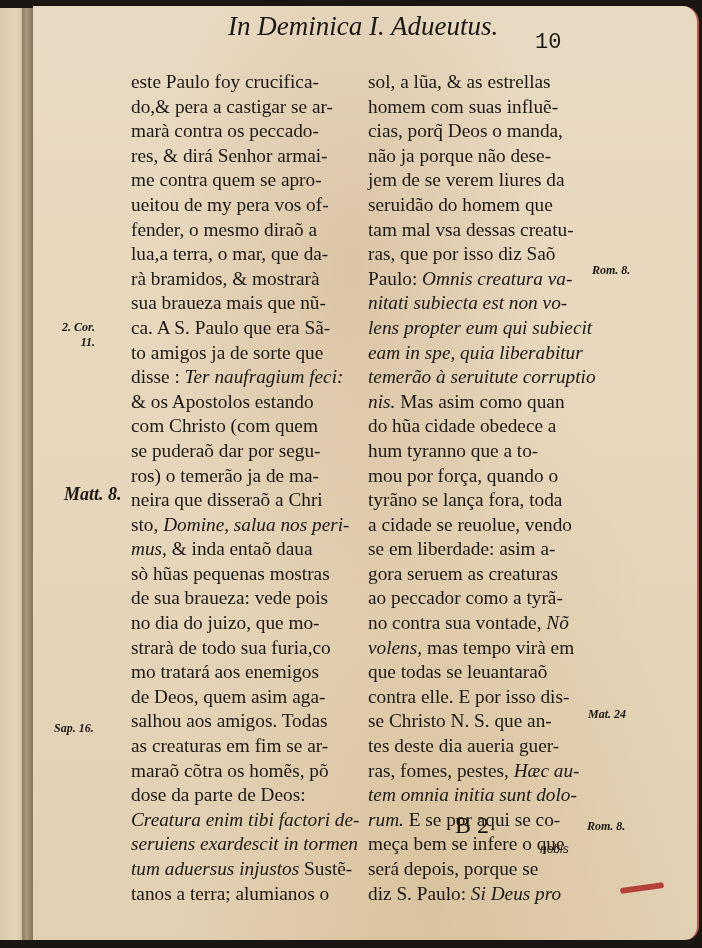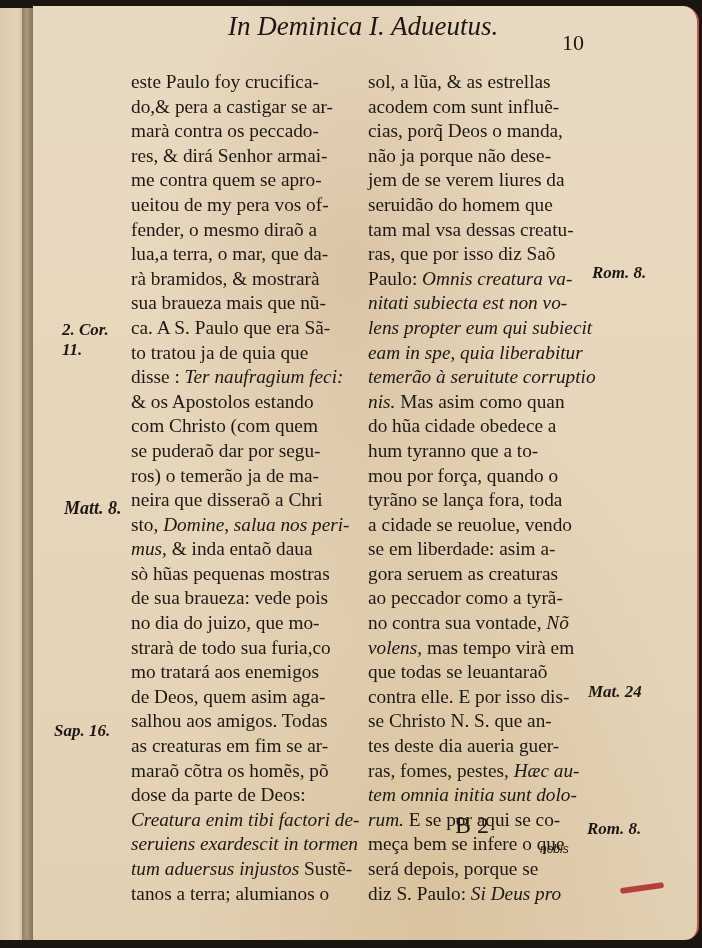--- a/index.html
+++ b/index.html
@@ -24,35 +24,35 @@
       linear-gradient(180deg,#e8dac2 0%,#e6d6bb 50%,#e2d0b3 100%);
     border-radius:0 16px 14px 0;
     border-right:2px solid #b8574a;
   }
   .running-head {
     position:absolute; top:11px; left:228px; width:380px; height:34px;
     font-family:"Liberation Serif", serif; font-style:italic;
     font-size:27px; color:#1c1712; white-space:nowrap;
   }
   .folio {
-    position:absolute; top:30px; left:562px; font-size:22px;
-    font-family:Liberation Serif, serif; color:#1c1712;
+    position:absolute; top:30px; left:535px; font-size:22px;
+    font-family:Liberation Mono, monospace; color:#1c1712;
   }
   .col {
     position:absolute; top:70px;
     font-family:"Liberation Serif", serif;
     font-size:19.3px; line-height:24.6px; color:#1d1813;
   }
   .col-left { left:131px; width:238px; }
   .col-right { left:368px; width:222px; }
   .line { white-space:nowrap; height:24.6px; overflow:visible; }
   .line .it { font-style:italic; }
   .marg {
     position:absolute; font-family:"Liberation Serif", serif;
-    font-style:italic; font-weight:bold; font-size:17px; color:#1d1813; white-space:nowrap;
+    font-style:italic; font-weight:bold; font-size:12px; color:#1d1813; white-space:nowrap;
   }
   .sig {
     position:absolute; top:812px; left:455px; font-family:"Liberation Serif", serif;
     font-size:24px; color:#1d1813;
   }
   .catch {
     position:absolute; top:842px; left:540px; font-family:Liberation Sans, sans-serif;
     font-style:italic; font-size:12px; color:#1d1813;
   }
   .stain {
@@ -76,21 +76,21 @@
     <div class="line"><span>do,&amp; pera a castigar se ar-</span></div>
     <div class="line"><span>marà contra os peccado-</span></div>
     <div class="line"><span>res, &amp; dirá Senhor armai-</span></div>
     <div class="line"><span>me contra quem se apro-</span></div>
     <div class="line"><span>ueitou de my pera vos of-</span></div>
     <div class="line"><span>fender, o mesmo diraõ a</span></div>
     <div class="line"><span>lua,a terra, o mar, que da-</span></div>
     <div class="line"><span>rà bramidos, &amp; mostrarà</span></div>
     <div class="line"><span>sua braueza mais que nũ-</span></div>
     <div class="line"><span>ca. A S. Paulo que era Sã-</span></div>
-    <div class="line"><span>to tratou ja de quia que</span></div>
+    <div class="line"><span>to amigos ja de sorte que</span></div>
     <div class="line"><span>disse : </span><span class="it">Ter naufragium feci:</span></div>
     <div class="line"><span>&amp; os Apostolos estando</span></div>
     <div class="line"><span>com Christo (com quem</span></div>
     <div class="line"><span>se puderaõ dar por segu-</span></div>
     <div class="line"><span>ros) o temerão ja de ma-</span></div>
     <div class="line"><span>neira que disseraõ a Chri</span></div>
     <div class="line"><span>sto, </span><span class="it">Domine, salua nos peri-</span></div>
     <div class="line"><span class="it">mus,</span><span> &amp; inda entaõ daua</span></div>
     <div class="line"><span>sò hũas pequenas mostras</span></div>
     <div class="line"><span>de sua braueza: vede pois</span></div>
@@ -102,21 +102,21 @@
     <div class="line"><span>as creaturas em fim se ar-</span></div>
     <div class="line"><span>maraõ cõtra os homẽs, põ</span></div>
     <div class="line"><span>dose da parte de Deos:</span></div>
     <div class="line"><span class="it">Creatura enim tibi factori de-</span></div>
     <div class="line"><span class="it">seruiens exardescit in tormen</span></div>
     <div class="line"><span class="it">tum aduersus injustos</span><span> Sustẽ-</span></div>
     <div class="line"><span>tanos a terra; alumianos o</span></div>
   </div>
 <div class="col col-right" id="col-right">
     <div class="line"><span>sol, a lũa, &amp; as estrellas</span></div>
-    <div class="line"><span>acodem com sunt influẽ-</span></div>
+    <div class="line"><span>homem com suas influẽ-</span></div>
     <div class="line"><span>cias, porq̃ Deos o manda,</span></div>
     <div class="line"><span>não ja porque não dese-</span></div>
     <div class="line"><span>jem de se verem liures da</span></div>
     <div class="line"><span>seruidão do homem que</span></div>
     <div class="line"><span>tam mal vsa dessas creatu-</span></div>
     <div class="line"><span>ras, que por isso diz Saõ</span></div>
     <div class="line"><span>Paulo: </span><span class="it">Omnis creatura va-</span></div>
     <div class="line"><span class="it">nitati subiecta est non vo-</span></div>
     <div class="line"><span class="it">lens propter eum qui subiecit</span></div>
     <div class="line"><span class="it">eam in spe, quia liberabitur</span></div>
@@ -137,26 +137,26 @@
     <div class="line"><span>se Christo N. S. que an-</span></div>
     <div class="line"><span>tes deste dia aueria guer-</span></div>
     <div class="line"><span>ras, fomes, pestes, </span><span class="it">Hæc au-</span></div>
     <div class="line"><span class="it">tem omnia initia sunt dolo-</span></div>
     <div class="line"><span class="it">rum.</span><span> E se por aqui se co-</span></div>
     <div class="line"><span>meça bem se infere o que</span></div>
     <div class="line"><span>será depois, porque se</span></div>
     <div class="line"><span>diz S. Paulo: </span><span class="it">Si Deus pro</span></div>
   </div>
 
-<div class="marg" style="left:62px; top:320px;">
+<div class="marg" style="left:62px; top:320px;text-align:right;">
   <div>2. Cor.</div>
   <div>11.</div>
 </div>
-<div class="marg" style="left:64px; top:498px; font-size:18px;">Matt. 8.</div>
+<div class="marg" style="left:64px; top:484px; font-size:18px;">Matt. 8.</div>
 <div class="marg" style="left:54px; top:721px;">Sap. 16.</div>
 <div class="marg" style="left:592px; top:263px;">Rom. 8.</div>
-<div class="marg" style="left:588px; top:682px;">Mat. 24</div>
+<div class="marg" style="left:588px; top:707px;">Mat. 24</div>
 <div class="marg" style="left:587px; top:819px;">Rom. 8.</div>
 
 <div class="sig">B 2</div>
 <div class="catch">nobis</div>
 
 <div class="stain"></div>
 
 </body></html>

